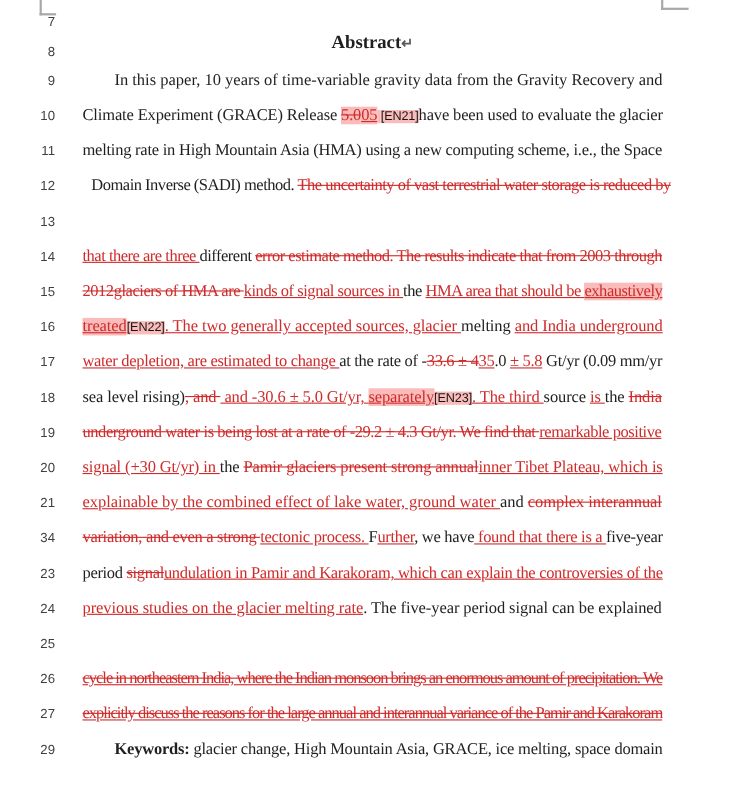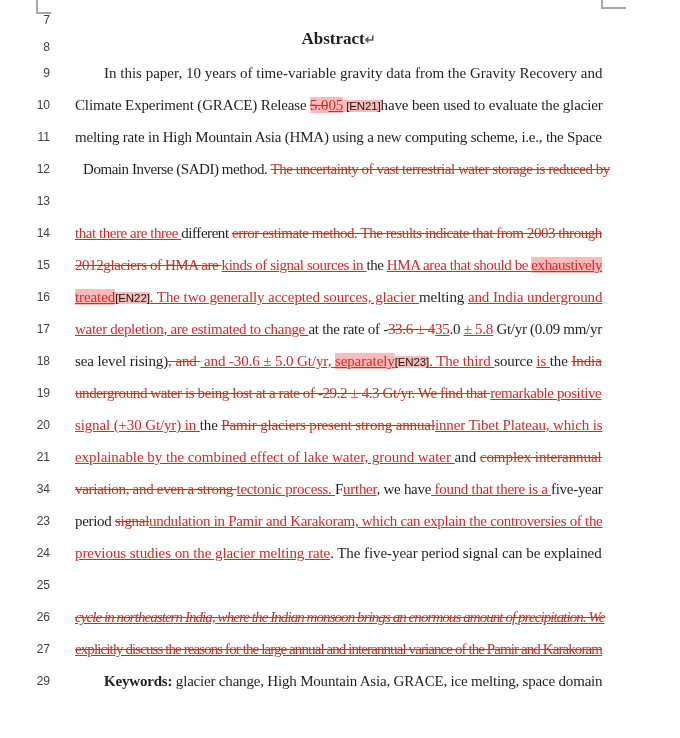--- a/index.html
+++ b/index.html
@@ -118,21 +118,21 @@
       </div>
       <div class="row h-b">
         <div class="num">24</div>
         <div class="content" style="letter-spacing: -0.07px;"><span class="r-i">previous studies on the glacier melting rate</span><span class="r-n">. The five-year period signal can be explained</span></div>
       </div>
       <div class="row h-b">
         <div class="num">25</div>
       </div>
       <div class="row h-b">
         <div class="num">26</div>
-        <div class="content" style="letter-spacing: -0.93px; font-style: italic;"><span class="r-du">cycle in northeastern India, where the Indian monsoon brings an enormous amount of precipitation. We</span></div>
+        <div class="content" style="letter-spacing: -0.93px;"><span class="r-du">cycle in northeastern India, where the Indian monsoon brings an enormous amount of precipitation. We</span></div>
       </div>
       <div class="row h-b">
         <div class="num">27</div>
         <div class="content" style="letter-spacing: -0.91px;"><span class="r-du">explicitly discuss the reasons for the large annual and interannual variance of the Pamir and Karakoram</span></div>
       </div>
       <div class="row h-b">
         <div class="num">29</div>
         <div class="content ind" style="letter-spacing: -0.19px;"><span class="r-b">Keywords:</span><span class="r-n"> glacier change, High Mountain Asia, GRACE, ice melting, space domain</span></div>
       </div>
     </div>

